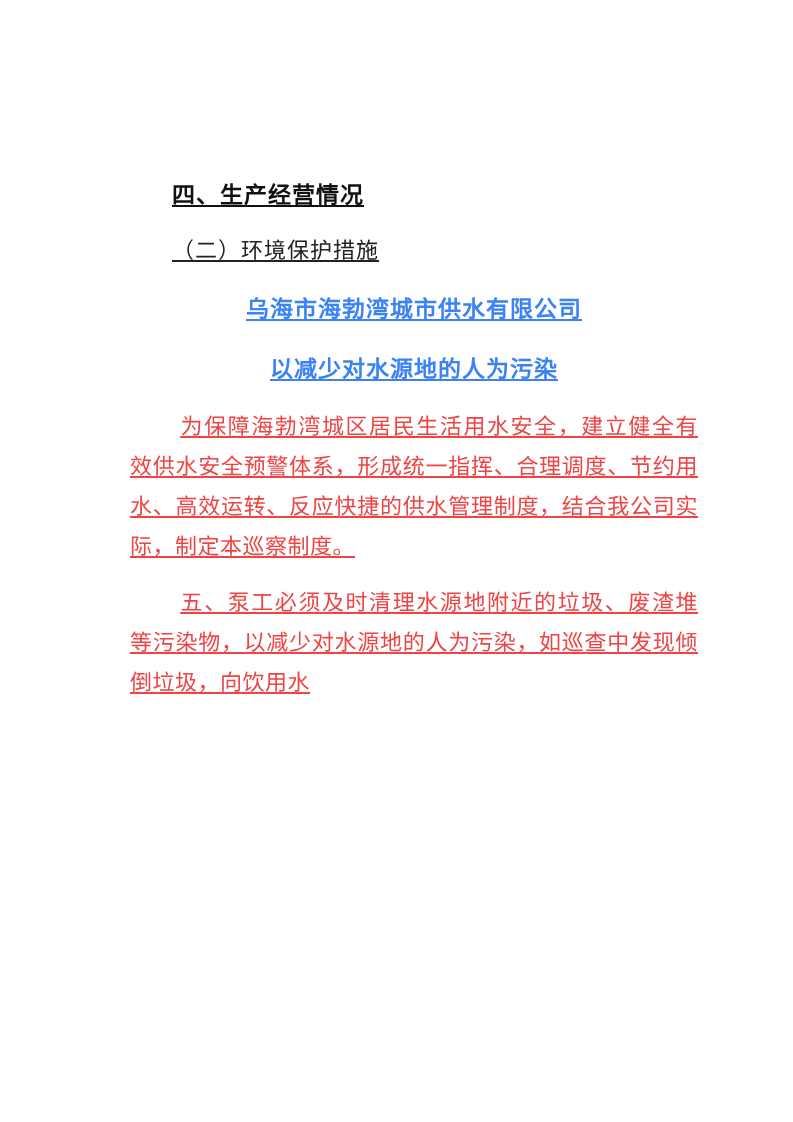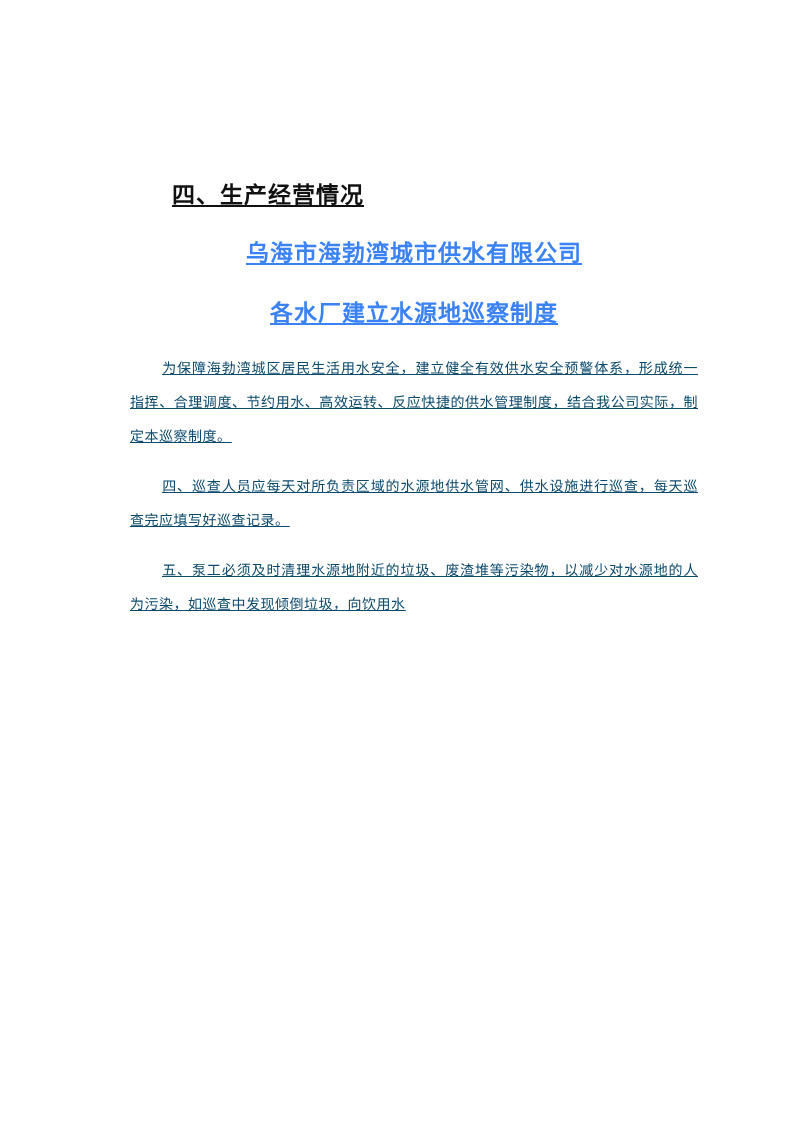--- a/index.html
+++ b/index.html
@@ -39,46 +39,46 @@
     }
     .doc-title {
       font-size: 23px;
       font-weight: bold;
       line-height: 44px;
       text-align: center;
       letter-spacing: 1px;
       color: #3b82f6;
     }
     .body-para {
-      font-size: 14px;
-      line-height: 34px;
+      font-size: 22px;
+      line-height: 40px;
       text-align: justify;
       text-align-last: left;
       text-indent: 2.3em;
       letter-spacing: 0.5px;
-      color: #0c4a6e;
+      color: #ef4444;
     }
   </style>
 </head>
 <body>
 
 <div class="page">
   <div class="content">
 
     <h2 class="section-heading">四、生产经营情况</h2>
 
 
+    <p class="list-item">（二）环境保护措施</p>
 
     <h1 class="doc-title">乌海市海勃湾城市供水有限公司</h1>
 
-    <h1 class="doc-title">各水厂建立水源地巡察制度</h1>
+    <h1 class="doc-title">以减少对水源地的人为污染</h1>
 
     <p class="body-para">为保障海勃湾城区居民生活用水安全，建立健全有效供水安全预警体系，形成统一指挥、合理调度、节约用水、高效运转、反应快捷的供水管理制度，结合我公司实际，制定本巡察制度。</p>
 
 
 
 
-    <p class="body-para">四、巡查人员应每天对所负责区域的水源地供水管网、供水设施进行巡查，每天巡查完应填写好巡查记录。</p>
 
     <p class="body-para">五、泵工必须及时清理水源地附近的垃圾、废渣堆等污染物，以减少对水源地的人为污染，如巡查中发现倾倒垃圾，向饮用水</p>
 
   </div>
 </div>
 
 </body></html>

